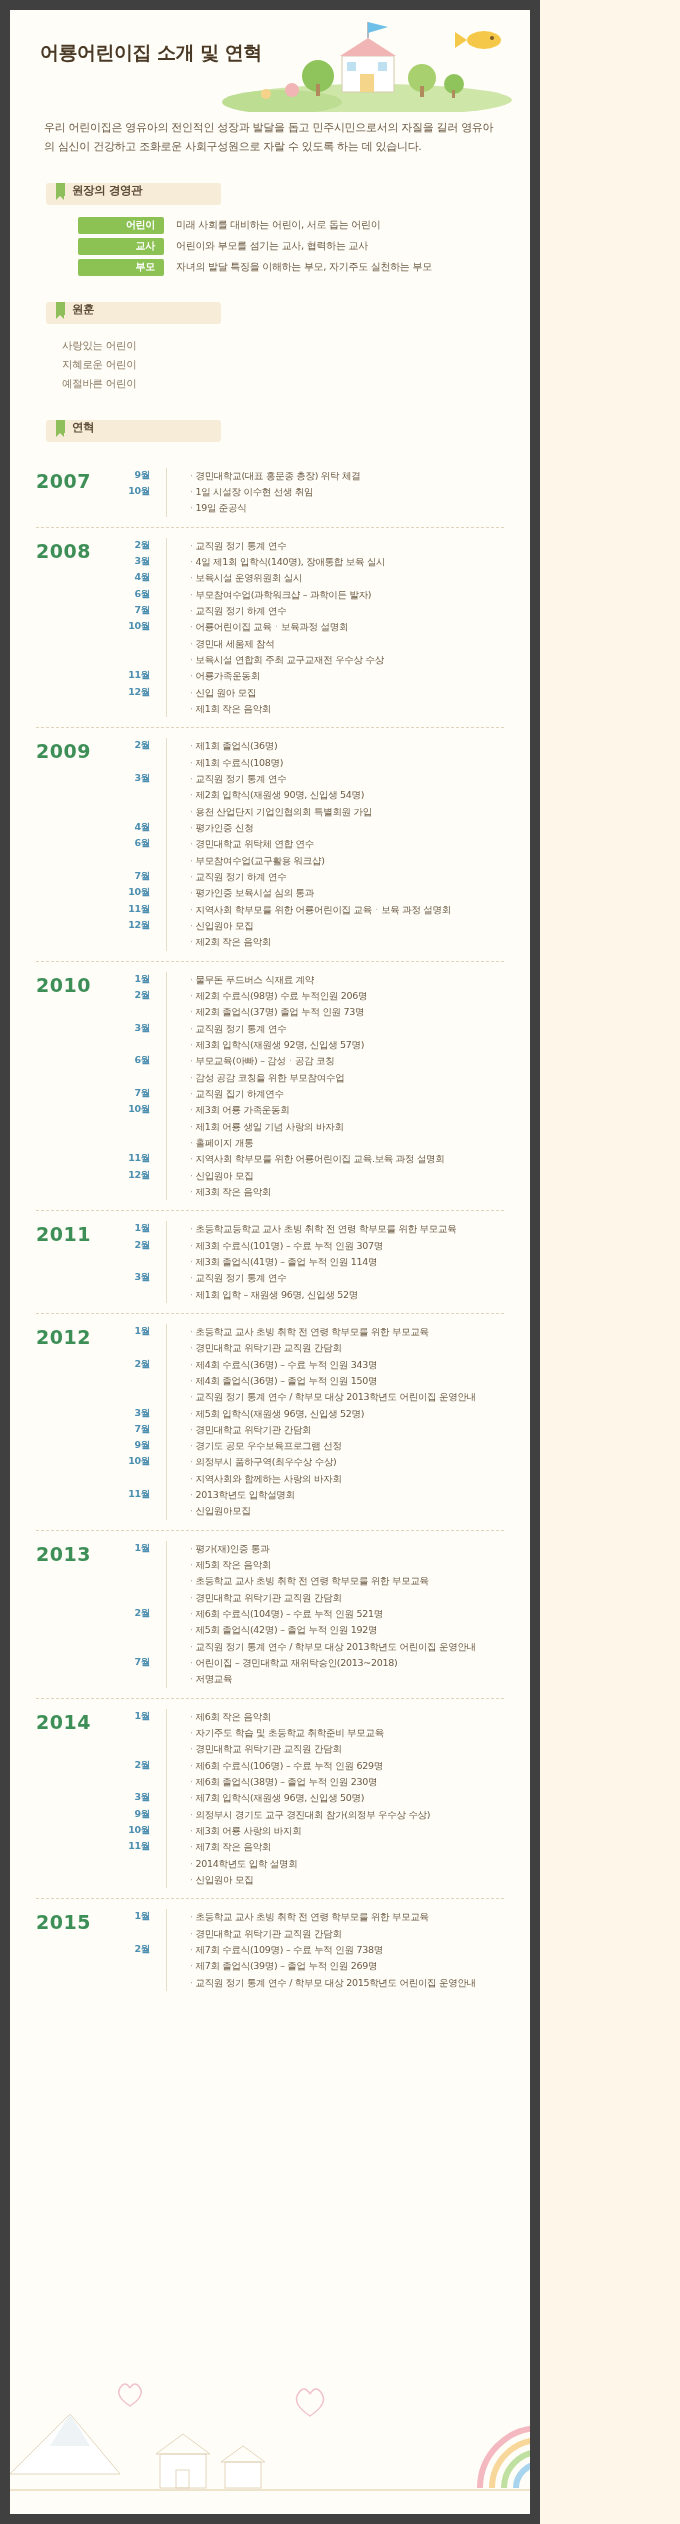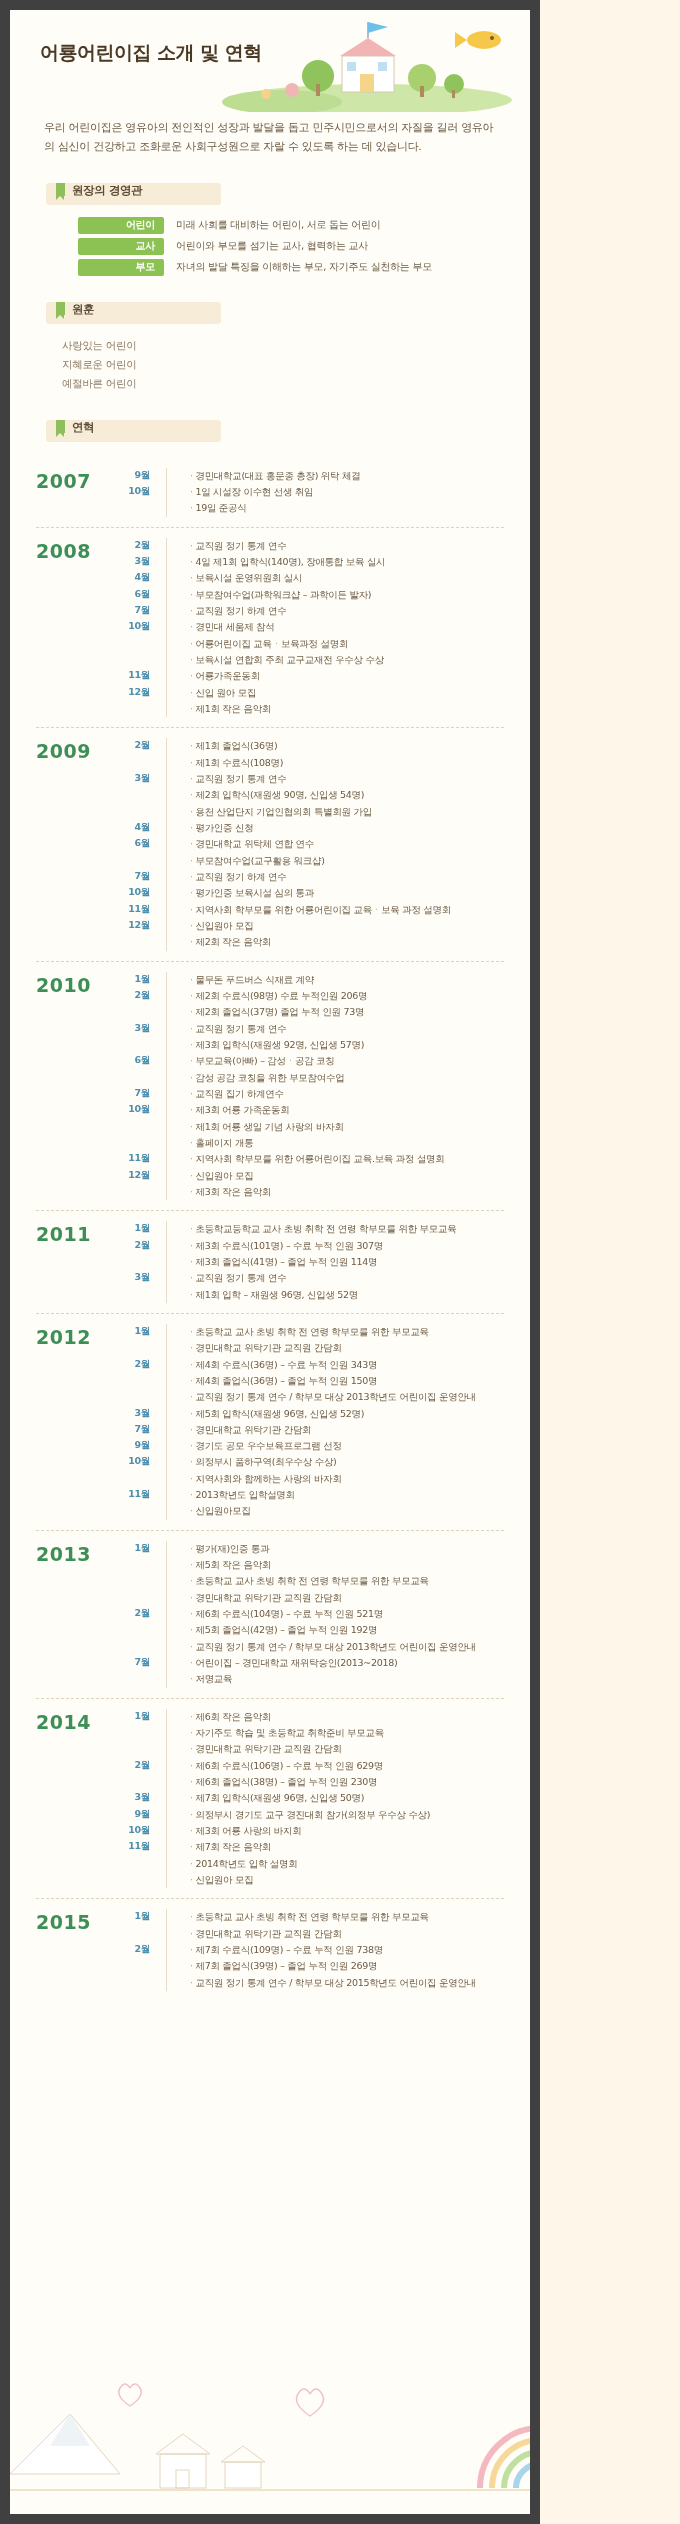--- a/index.html
+++ b/index.html
@@ -309,22 +309,22 @@
             </div>
             <div class="mrow">
               <div class="mlabel">7월</div>
               <div class="mitems">
                 <div class="mitem">교직원 정기 하계 연수</div>
               </div>
             </div>
             <div class="mrow">
               <div class="mlabel">10월</div>
               <div class="mitems">
+                <div class="mitem">어룡어린이집 교육ㆍ보육과정 설명회</div>
                 <div class="mitem">경민대 세움제 참석</div>
-                <div class="mitem">어룡어린이집 교육ㆍ보육과정 설명회</div>
                 <div class="mitem">보육시설 연합회 주최 교구교재전 우수상 수상</div>
               </div>
             </div>
             <div class="mrow">
               <div class="mlabel">11월</div>
               <div class="mitems">
                 <div class="mitem">어룡가족운동회</div>
               </div>
             </div>
             <div class="mrow">

